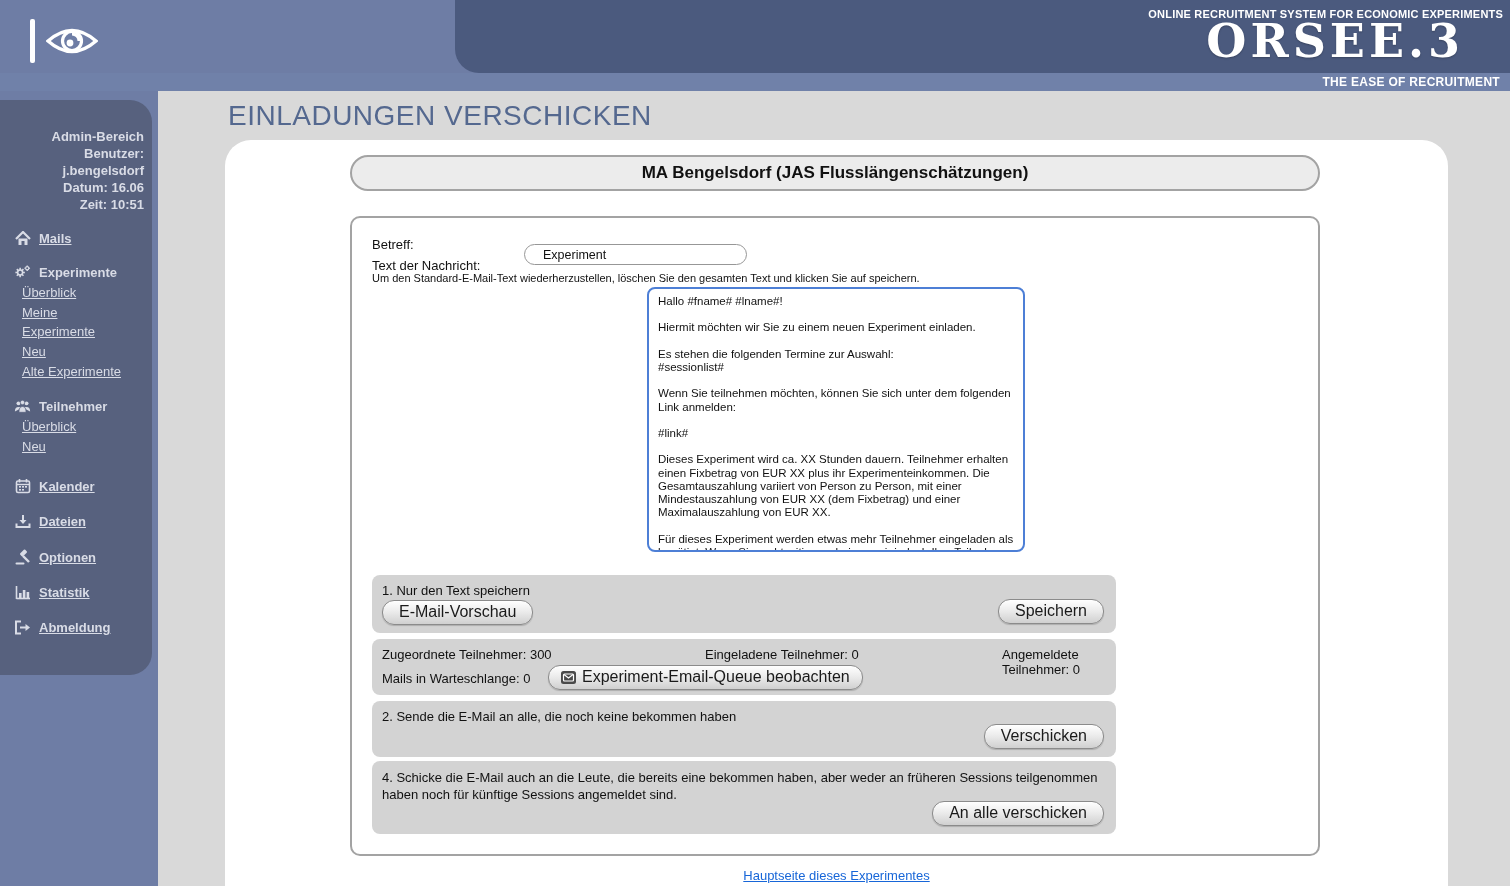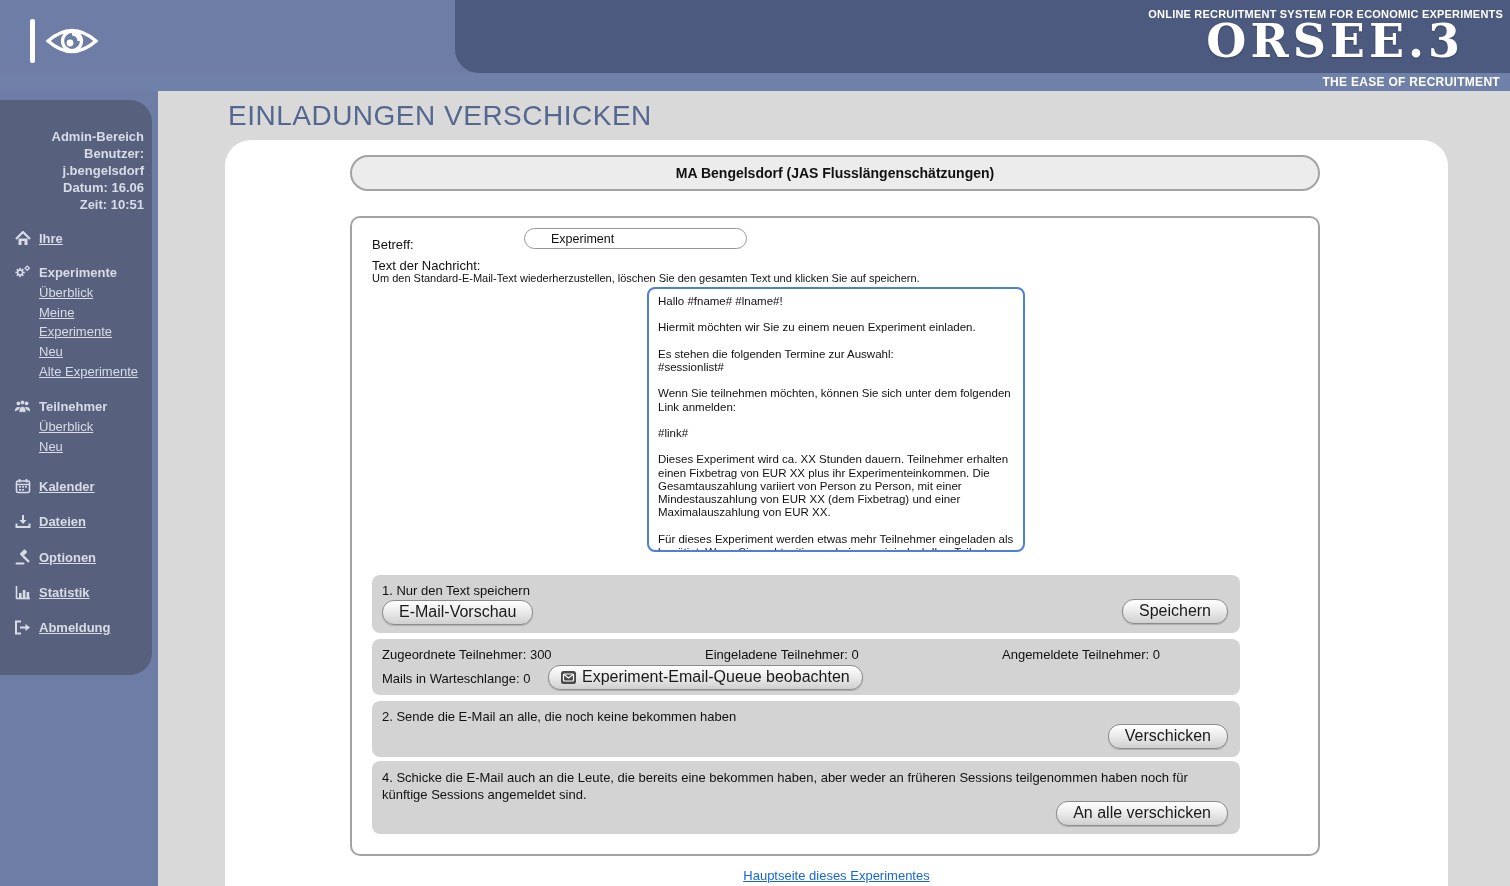--- a/index.html
+++ b/index.html
@@ -22,49 +22,49 @@
 
   
   .sidebar { position:absolute; left:0; top:100px; width:152px; height:575px;
              background:#57617e; border-radius:0 22px 22px 0; color:#d9dce6;
              padding:28px 8px 0 14px; font-size:13px; }
   .side-info { margin-left:22px; font-weight:bold; line-height:17px;text-align:right; }
   .menu-row  { display:flex; align-items:center; gap:8px; margin-top:19px; }
   .menu-row .icon { width:17px; display:inline-flex; justify-content:center; flex:none; }
   .menu-link { color:#d9dce6; font-weight:bold; text-decoration:underline; cursor:pointer; }
   .menu-head { color:#d9dce6; font-weight:bold; text-decoration:none; }
-  .submenu   { margin:3px 0 0 25px; width:100px; line-height:19px; }
+  .submenu   { margin:3px 0 0 8px; width:100px; line-height:19px; }
   .submenu a { display:inline; color:#d9dce6; text-decoration:underline; cursor:pointer; }
   .submenu div { margin-bottom:1px; }
   .gap-lg { margin-top:18px; }
 
   
   .page-title { position:absolute; left:228px; top:100px; font-size:28px; color:#54688f;
                 letter-spacing:.5px; }
   .main-panel { position:absolute; left:225px; top:140px; width:1223px; height:800px;
                 background:#fff; border-radius:26px; }
   .exp-header { position:absolute; left:125px; top:15px; width:970px; height:36px;
                 background:#ececec; border:2px solid #a3a3a3; border-radius:18px;
-                text-align:center; font-weight:bold; font-size:14px; line-height:32px; color:#111; }
+                text-align:center; font-weight:bold; font-size:17px; line-height:32px; color:#111; }
   .fieldset   { position:absolute; left:125px; top:56px; width:970px; height:640px;
                 border:2px solid #a3a3a3; border-radius:10px; background:#fff;margin-top:20px; }
 
   .lbl   { position:absolute; font-size:13px; color:#111; }
-  .subject-input { position:absolute; left:172px; top:10px; width:223px; height:21px;
-                border:1.5px solid #979797; border-radius:12px; padding:0 26px;
+  .subject-input { position:absolute; left:172px; top:26px; width:223px; height:21px;
+                border:1.5px solid #979797; border-radius:12px; padding:0 18px;
                 font-size:12.5px; font-family:"Liberation Sans", sans-serif; color:#111;
                 background:#fff; outline:none; }
   .hint  { position:absolute; left:20px; top:54px; font-size:11px; color:#111; }
 
   .msg-box { position:absolute; left:295px; top:69px; width:378px; height:265px;
              border:2px solid #4d7fd6; border-radius:8px; padding:6px 9px;
              font-family:"Liberation Sans", sans-serif; font-size:11.5px; line-height:13.2px;
              color:#111; resize:none; overflow:hidden; outline:none; }
 
-  .bar { position:absolute; left:20px; width:868px; background:#d3d3d3; border-radius:8px;
+  .bar { position:absolute; left:20px; width:744px; background:#d3d3d3; border-radius:8px;
          font-size:13px; color:#111; }
   .bar-title { padding:8px 0 0 10px; }
   .bar1 { top:357px; height:58px; }
   .stats { top:421px; height:56px; }
   .bar2 { top:483px; height:56px; }
   .bar3 { top:543px; height:73px; }
   .bar3 .bar-title { padding-right:12px; line-height:17px; }
 
   .btn { background:linear-gradient(#ffffff,#ececec 45%,#d0d0d0); border:1px solid #8b8b8b;
          border-radius:12px; font-family:"Liberation Sans", sans-serif; font-weight:normal;
@@ -118,21 +118,21 @@
     <div>Zeit: 10:51</div>
   </div>
 
   <div class="menu-row gap-lg">
     <span class="icon">
       <svg width="16" height="15" viewBox="0 0 16 15">
           <path d="M1 8 L8 1 L15 8" fill="none" stroke="#d9dce6" stroke-width="2.2"></path>
           <path d="M3.5 7.5 V14 H6.5 V10 H9.5 V14 H12.5 V7.5" fill="#d9dce6"></path>
         </svg>
     </span>
-    <a class="menu-link">Ihre</a>
+    <a class="menu-link">Mails</a>
   </div>
 
   <div class="menu-row gap-lg">
     <span class="icon">
       <svg width="18" height="16" viewBox="0 0 18 16">
         <g stroke="#d9dce6" stroke-width="1.7">
           <line x1="6.5" y1="3.5" x2="6.5" y2="13.5"></line>
             <line x1="1.5" y1="8.5" x2="11.5" y2="8.5"></line>
           <line x1="3" y1="5" x2="10" y2="12"></line>
             <line x1="10" y1="5" x2="3" y2="12"></line>

